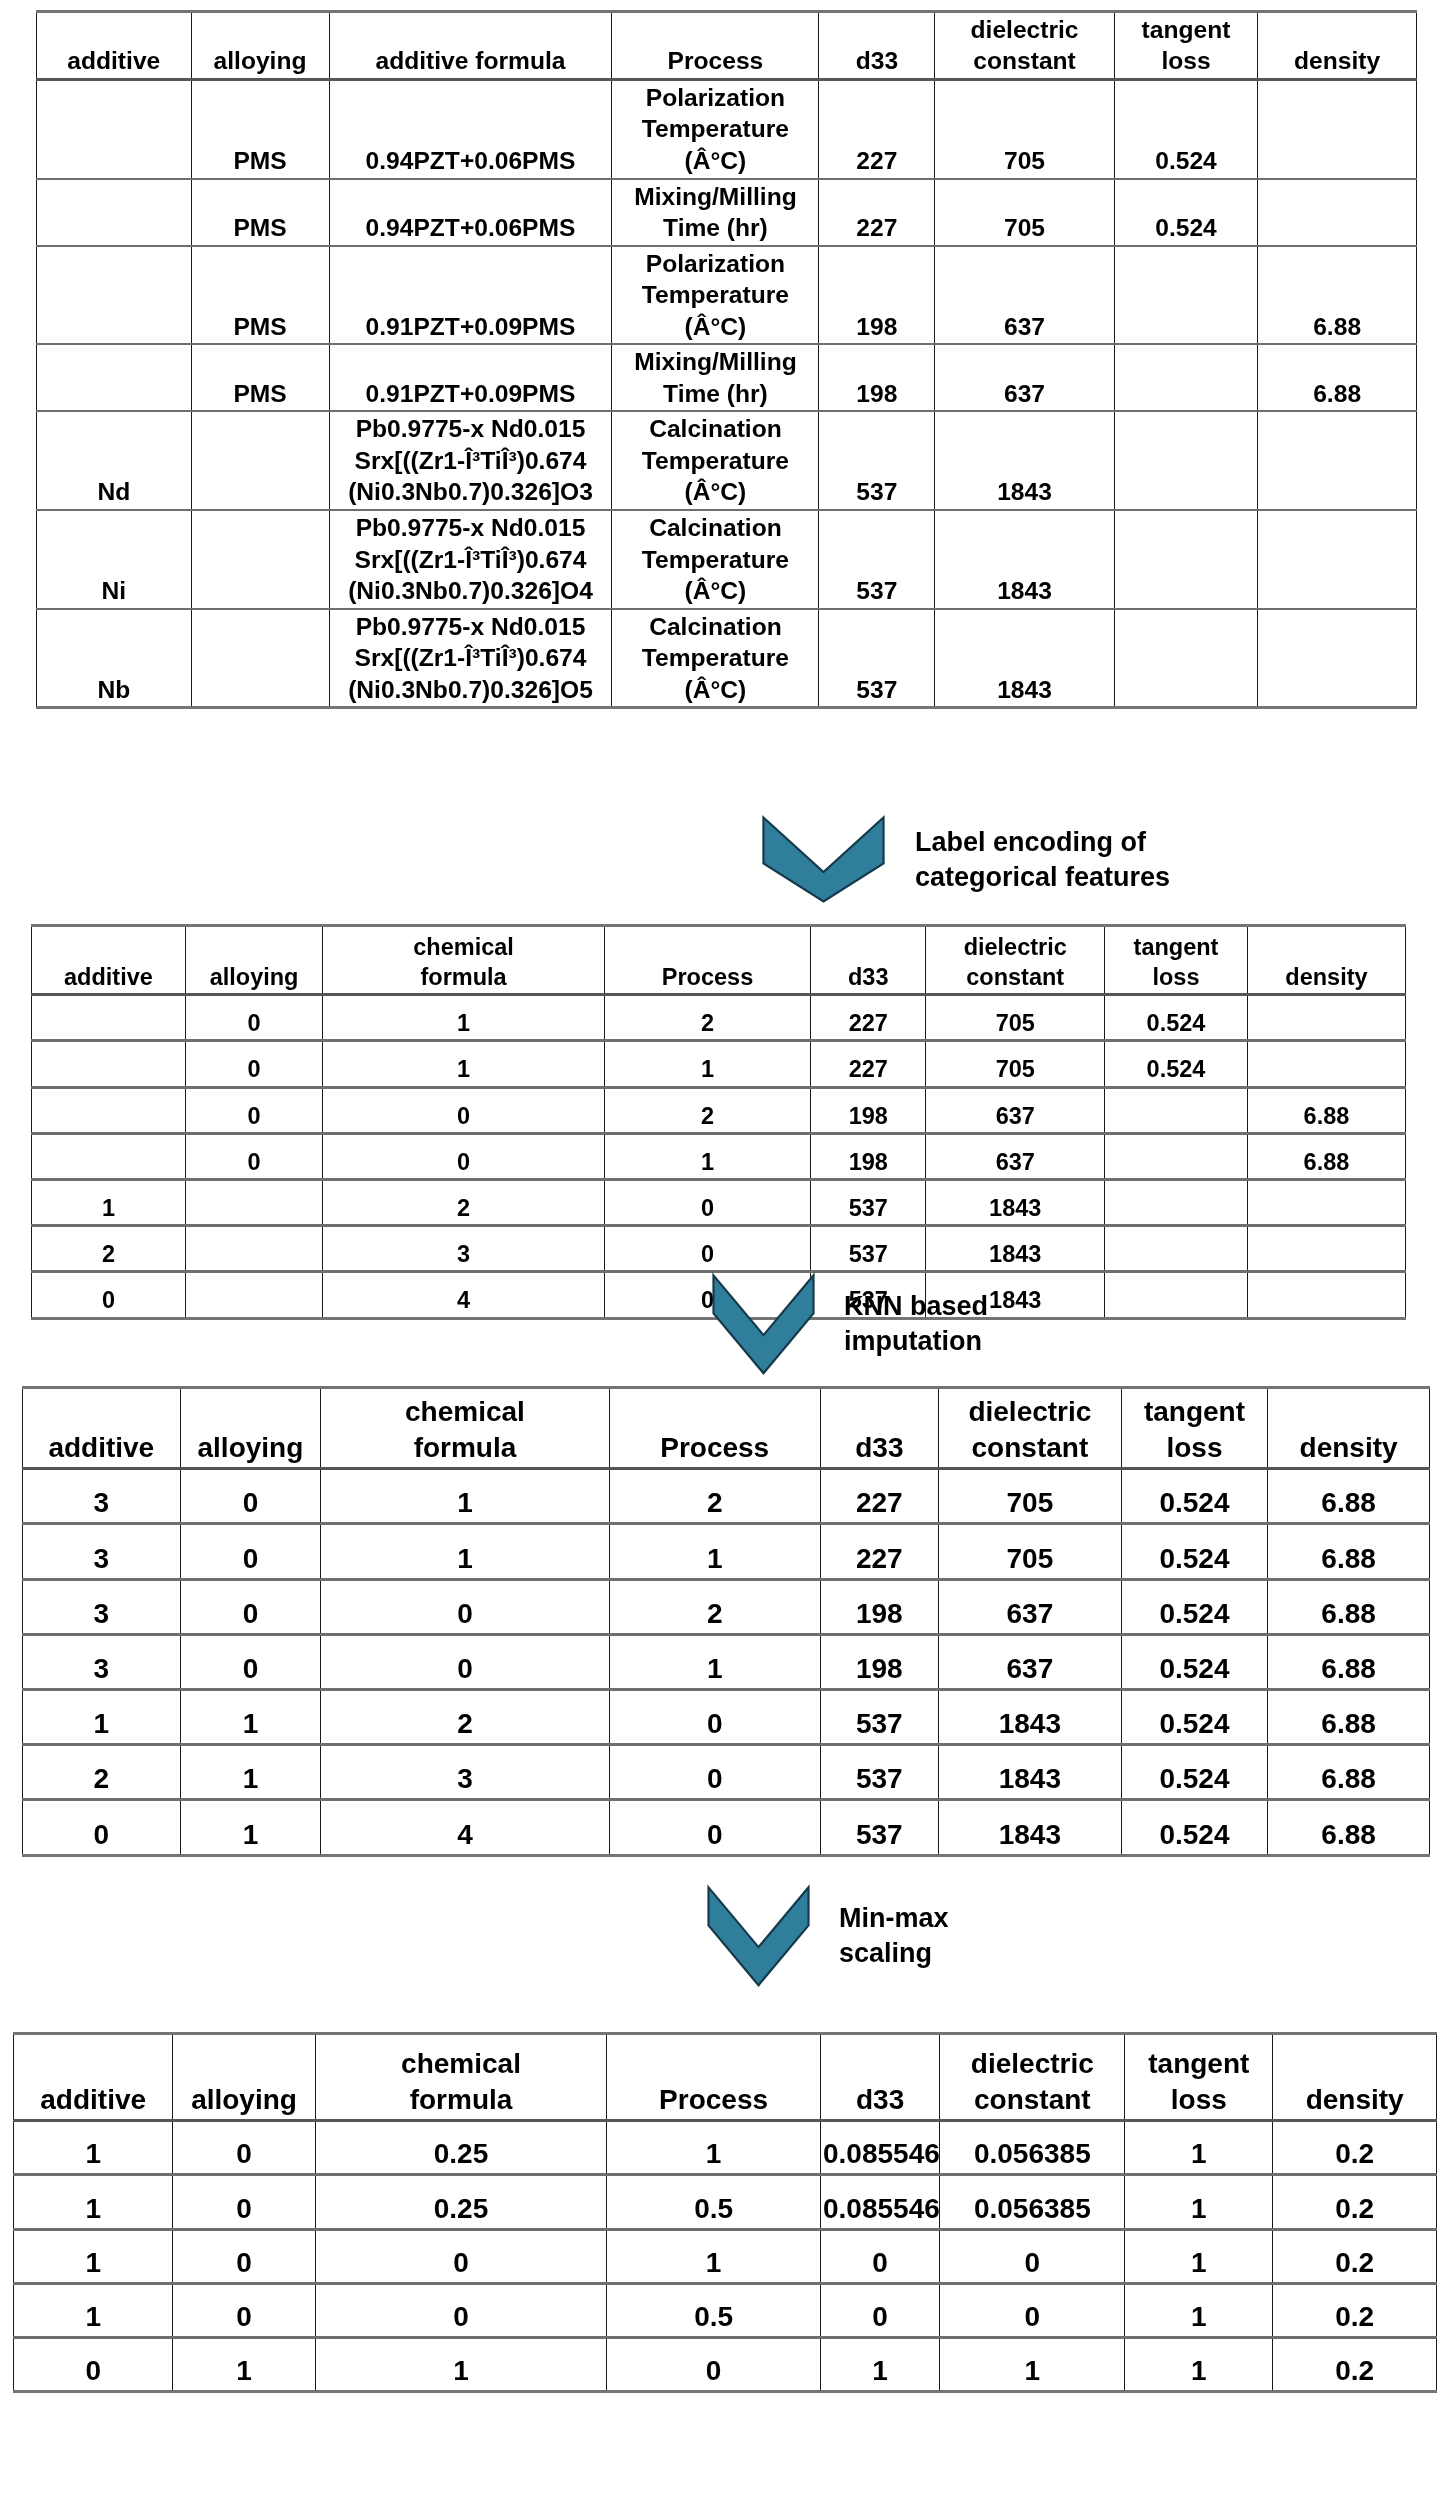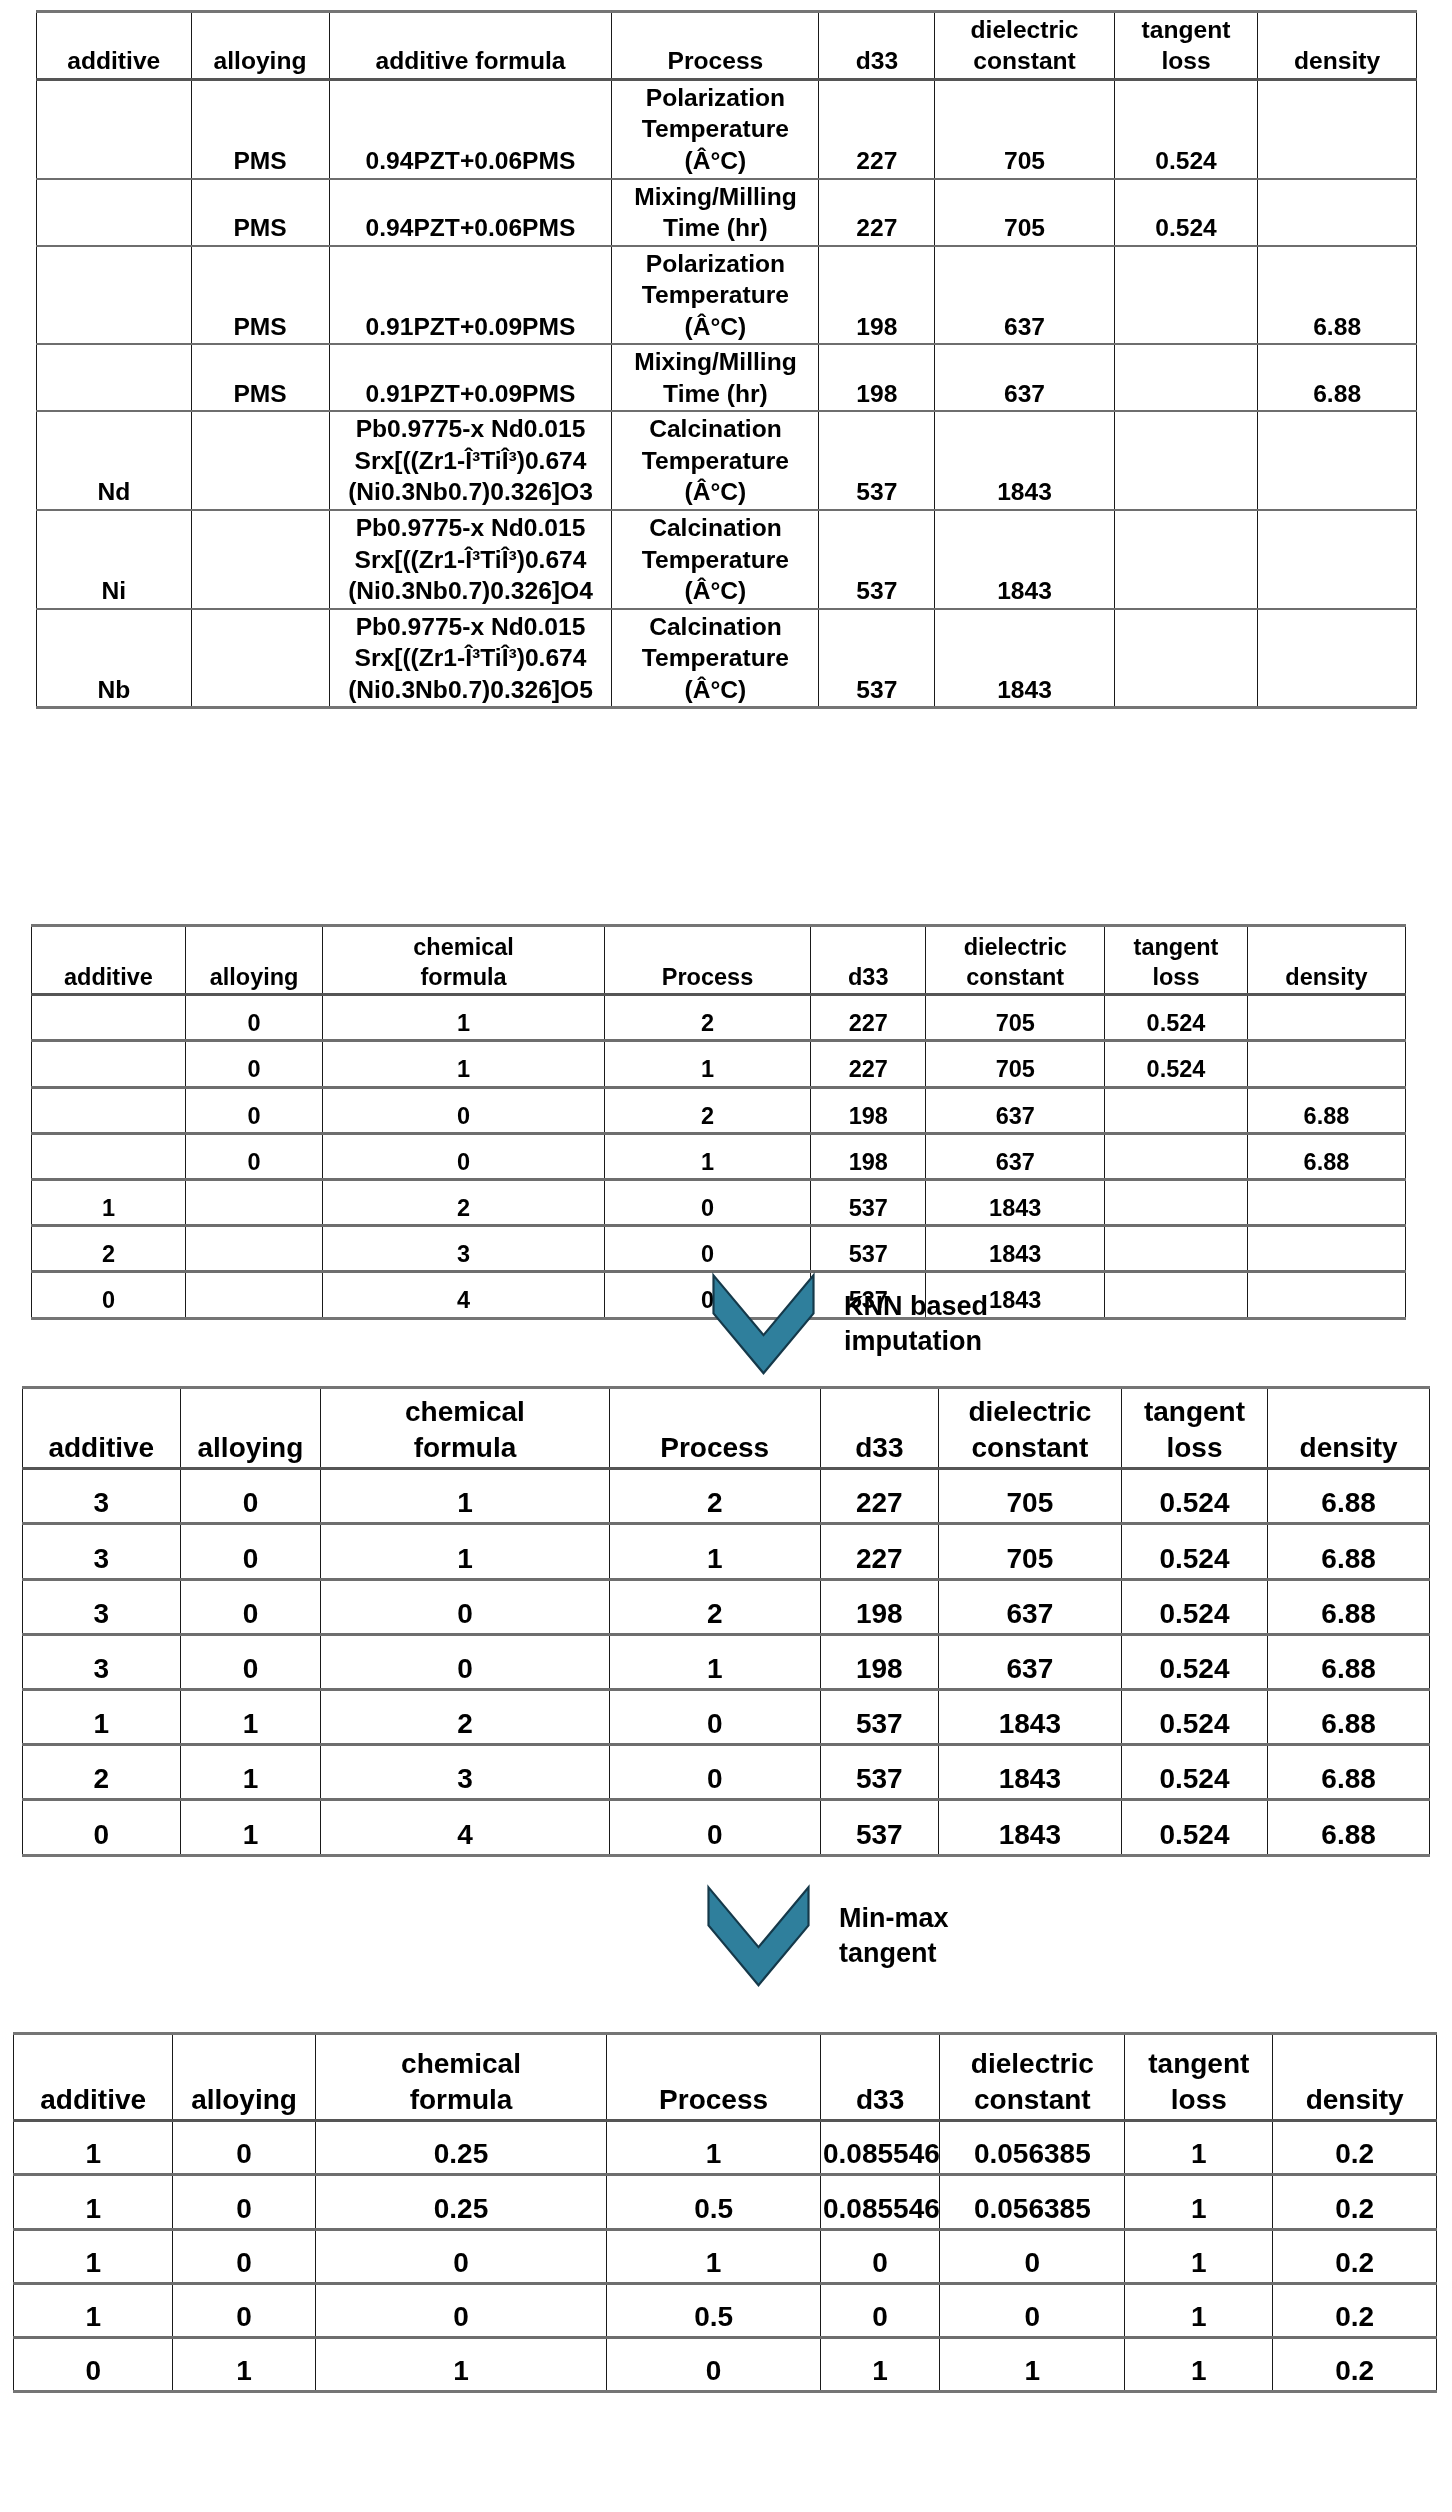--- a/index.html
+++ b/index.html
@@ -258,20 +258,27 @@
 (Â°C)</td>
           <td style="white-space: pre-line;">537</td>
           <td style="white-space: pre-line;">1843</td>
           <td style="white-space: pre-line;"></td>
           <td style="white-space: pre-line;"></td>
         </tr>
       </tbody>
     </table>
   </div>
 
+  <div class="step" id="step-1">
+    <svg class="chevron" width="131" height="93" viewBox="0 0 240 170">
+      <polygon points="10,8 120,108 230,8 230,92 120,162 10,92" fill="#2f7f9c" stroke="#15394a" stroke-width="4"></polygon>
+    </svg>
+    <div class="step-label">Label encoding of
+categorical features</div>
+  </div>
 
   <div id="table-enc-wrap">
     <table class="dtbl" id="table-enc">
       <colgroup>
         <col class="w-additive">
           <col class="w-alloying">
           <col class="w-formula">
           <col class="w-process">
         <col class="w-d33">
           <col class="w-diel">
@@ -488,21 +495,21 @@
         </tr>
       </tbody>
     </table>
   </div>
 
   <div class="step" id="step-3">
     <svg class="chevron" width="109" height="106" viewBox="0 0 200 195">
       <polygon points="8,8 100,118 192,8 192,78 100,188 8,78" fill="#2f7f9c" stroke="#15394a" stroke-width="4"></polygon>
     </svg>
     <div class="step-label">Min-max
-tangent</div>
+scaling</div>
   </div>
 
   <div id="table-mm-wrap">
     <table class="dtbl" id="table-mm">
       <colgroup>
         <col class="w-additive">
           <col class="w-alloying">
           <col class="w-formula">
           <col class="w-process">
         <col class="w-d33">

